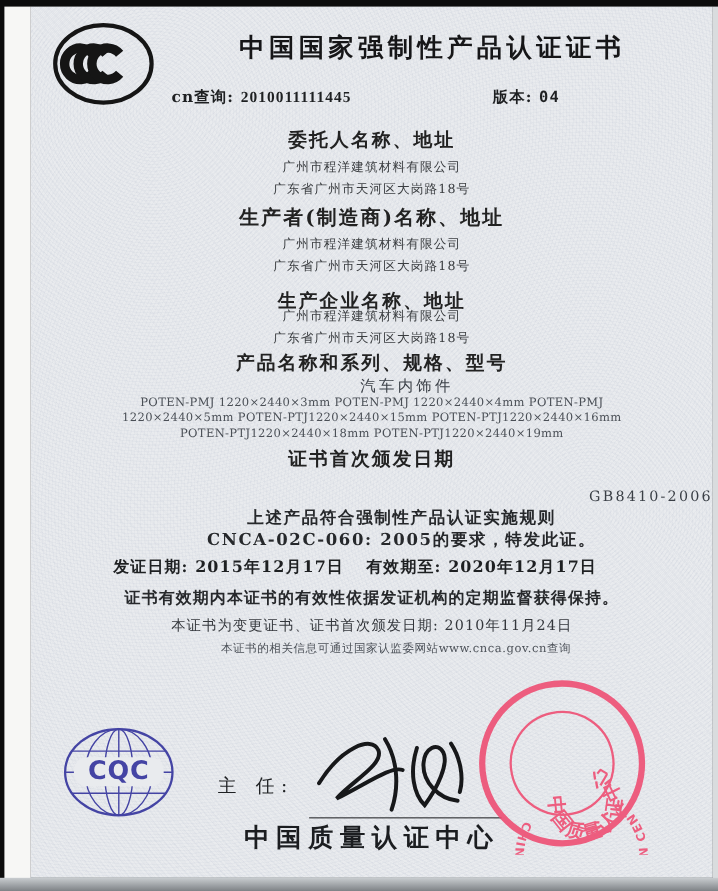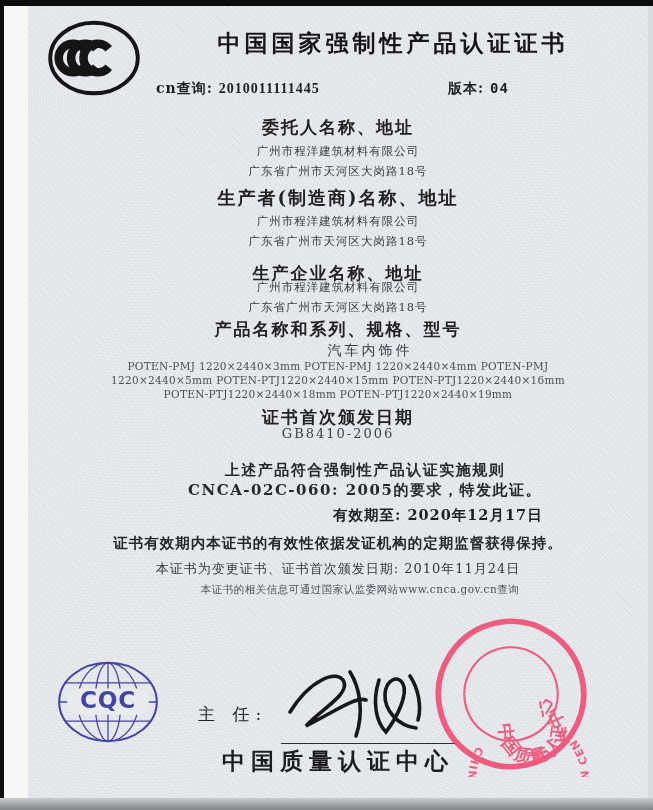--- a/index.html
+++ b/index.html
@@ -81,25 +81,29 @@
 
   <div class="abs ctr h1" style="top:256px;text-align:center;">生产企业名称、地址</div>
   <div class="abs ctr small" style="top:274px;">广州市程洋建筑材料有限公司</div>
   <div class="abs ctr small" style="top:294px;">广东省广州市天河区大岗路18号</div>
 
   <div class="abs ctr h1" style="top:312px;">产品名称和系列、规格、型号</div>
   <div class="abs ctr" style="top:336px;font-size:14px;letter-spacing:3px;color:#3c4td;color:#3c4148;margin-left:32px;">汽车内饰件</div>
   <div class="abs specs" style="left:62px;top:353px;width:496px;text-align:center;">POTEN-PMJ 1220×2440×3mm POTEN-PMJ 1220×2440×4mm POTEN-PMJ 1220×2440×5mm POTEN-PTJ1220×2440×15mm POTEN-PTJ1220×2440×16mm POTEN-PTJ1220×2440×18mm POTEN-PTJ1220×2440×19mm</div>
 
   <div class="abs ctr h1" style="top:400px;">证书首次颁发日期</div>
-  <div class="abs ctr std" style="top:420px;">GB8410-2006</div>
+  <div class="abs ctr std" style="top:438px;text-align:right;">GB8410-2006</div>
 
   <div class="abs ctr stmt" style="top:455px;">上述产品符合强制性产品认证实施规则</div>
   <div class="abs ctr stmt" style="top:475px;">CNCA-02C-060: 2005的要求，特发此证。</div>
 
+  <div class="abs daterow" style="left:75px;top:500px;">
+    <span>发证日期:</span>
+    <span>2015年12月17日</span>
+  </div>
   <div class="abs daterow" style="left:305px;top:500px;">
     <span>有效期至:</span>
     <span>2020年12月17日</span>
   </div>
 
   <div class="abs ctr note1" style="top:528px;">证书有效期内本证书的有效性依据发证机构的定期监督获得保持。</div>
   <div class="abs ctr note2" style="top:554px;">本证书为变更证书、证书首次颁发日期: 2010年11月24日</div>
   <div class="abs ctr note3" style="top:577px;padding-left:22px;">本证书的相关信息可通过国家认监委网站www.cnca.gov.cn查询</div>
 
   <div class="abs" style="left:28px;top:652px;">

